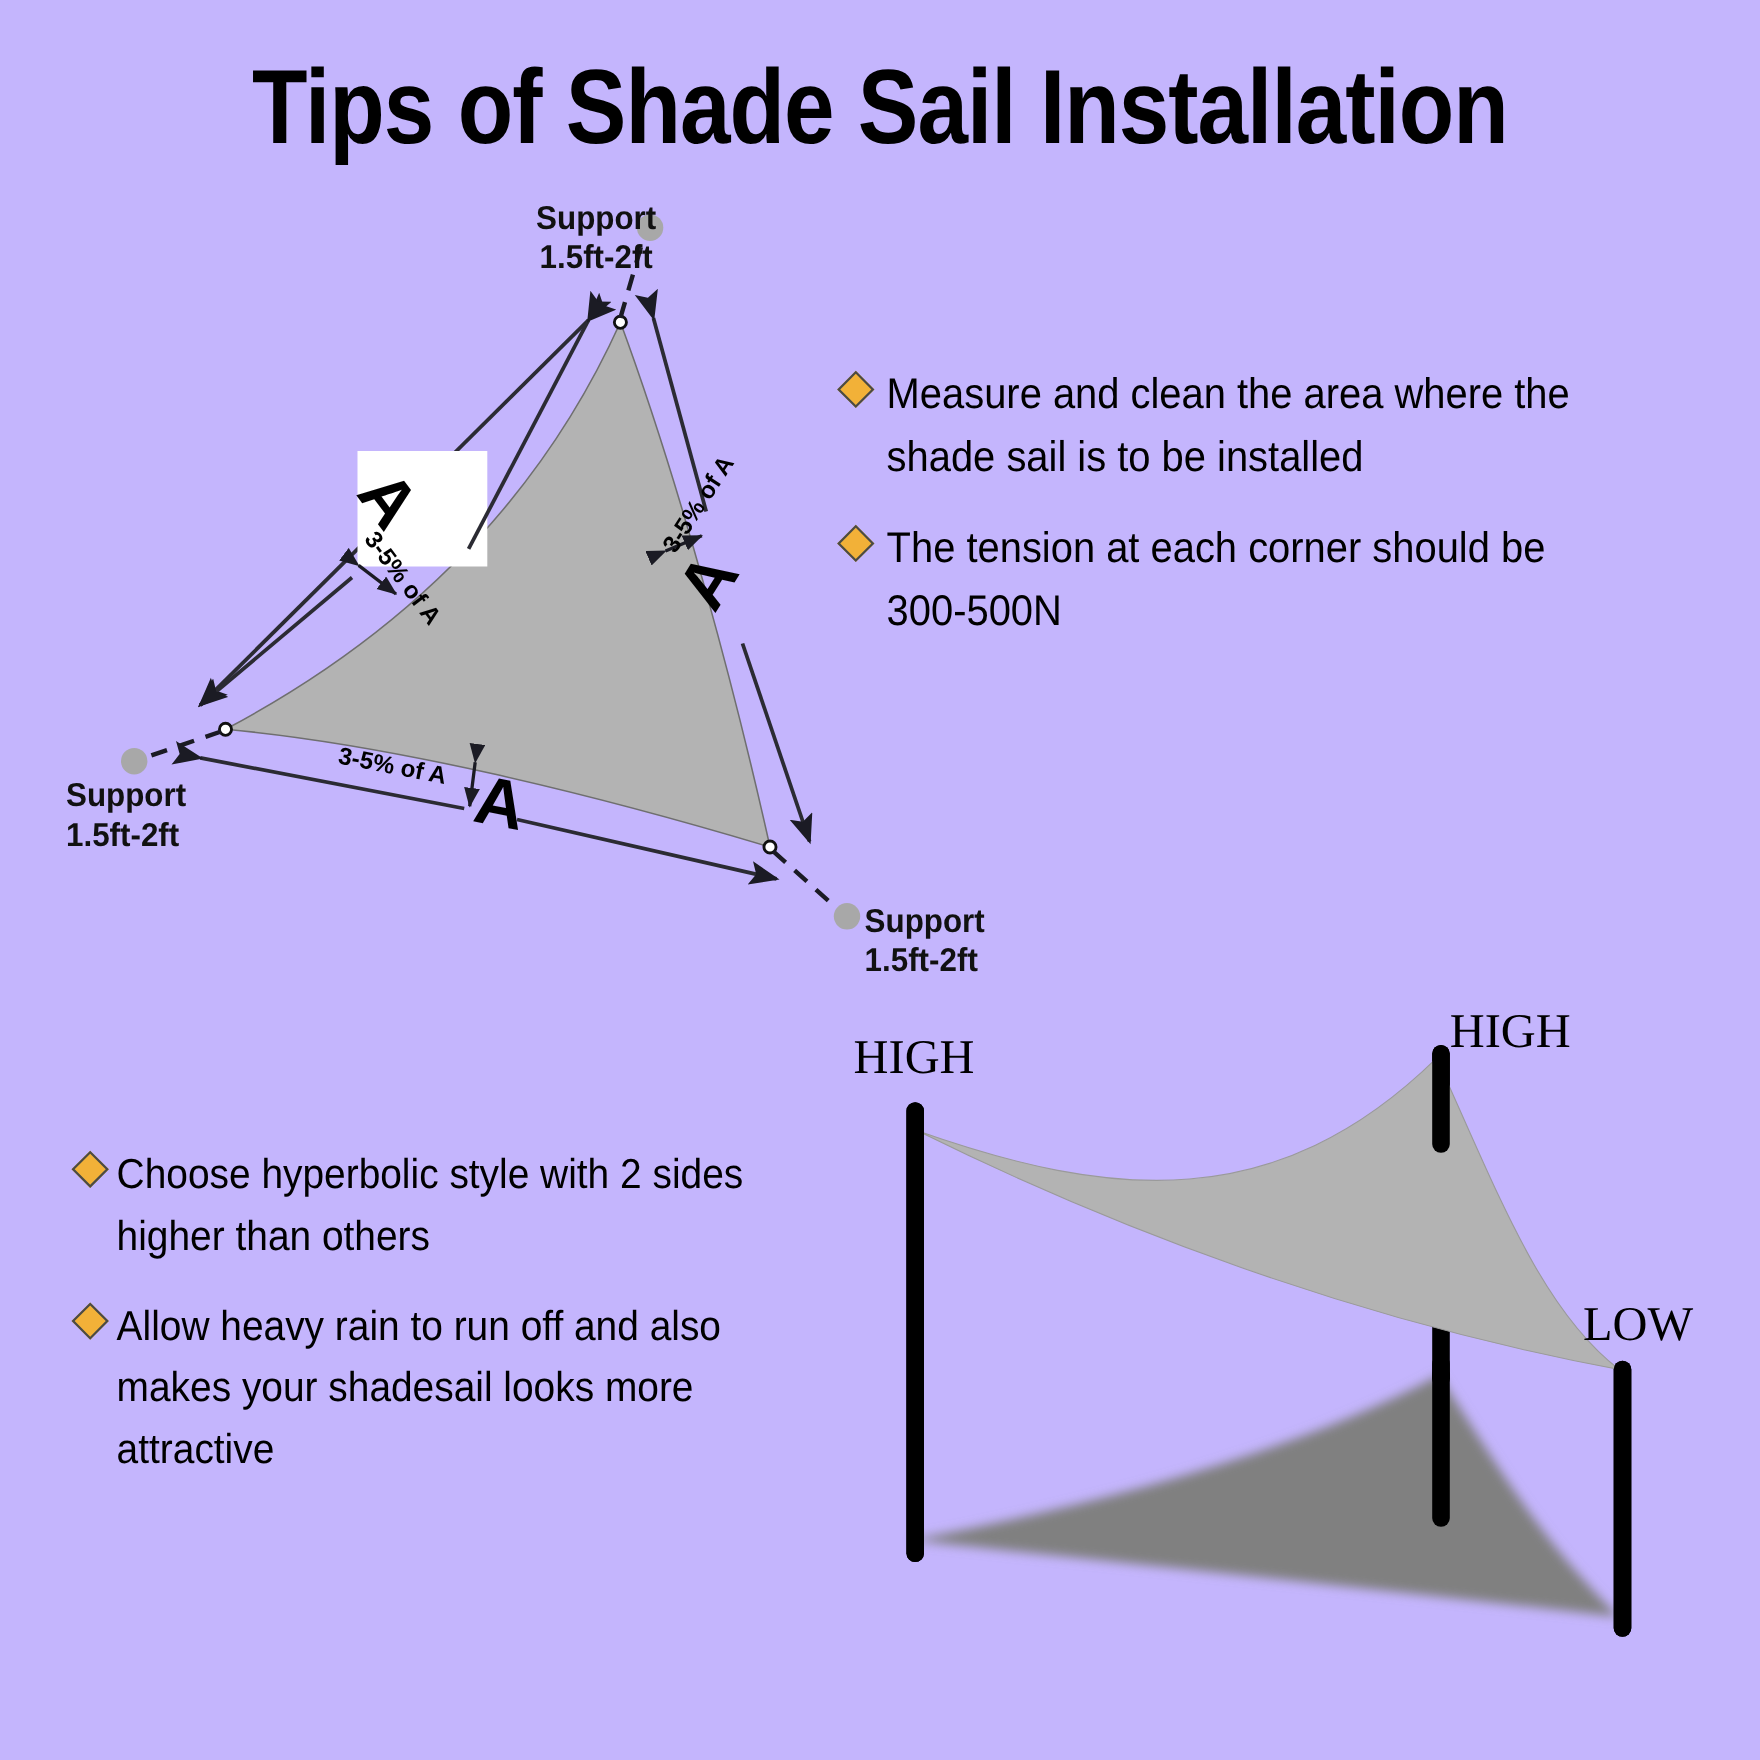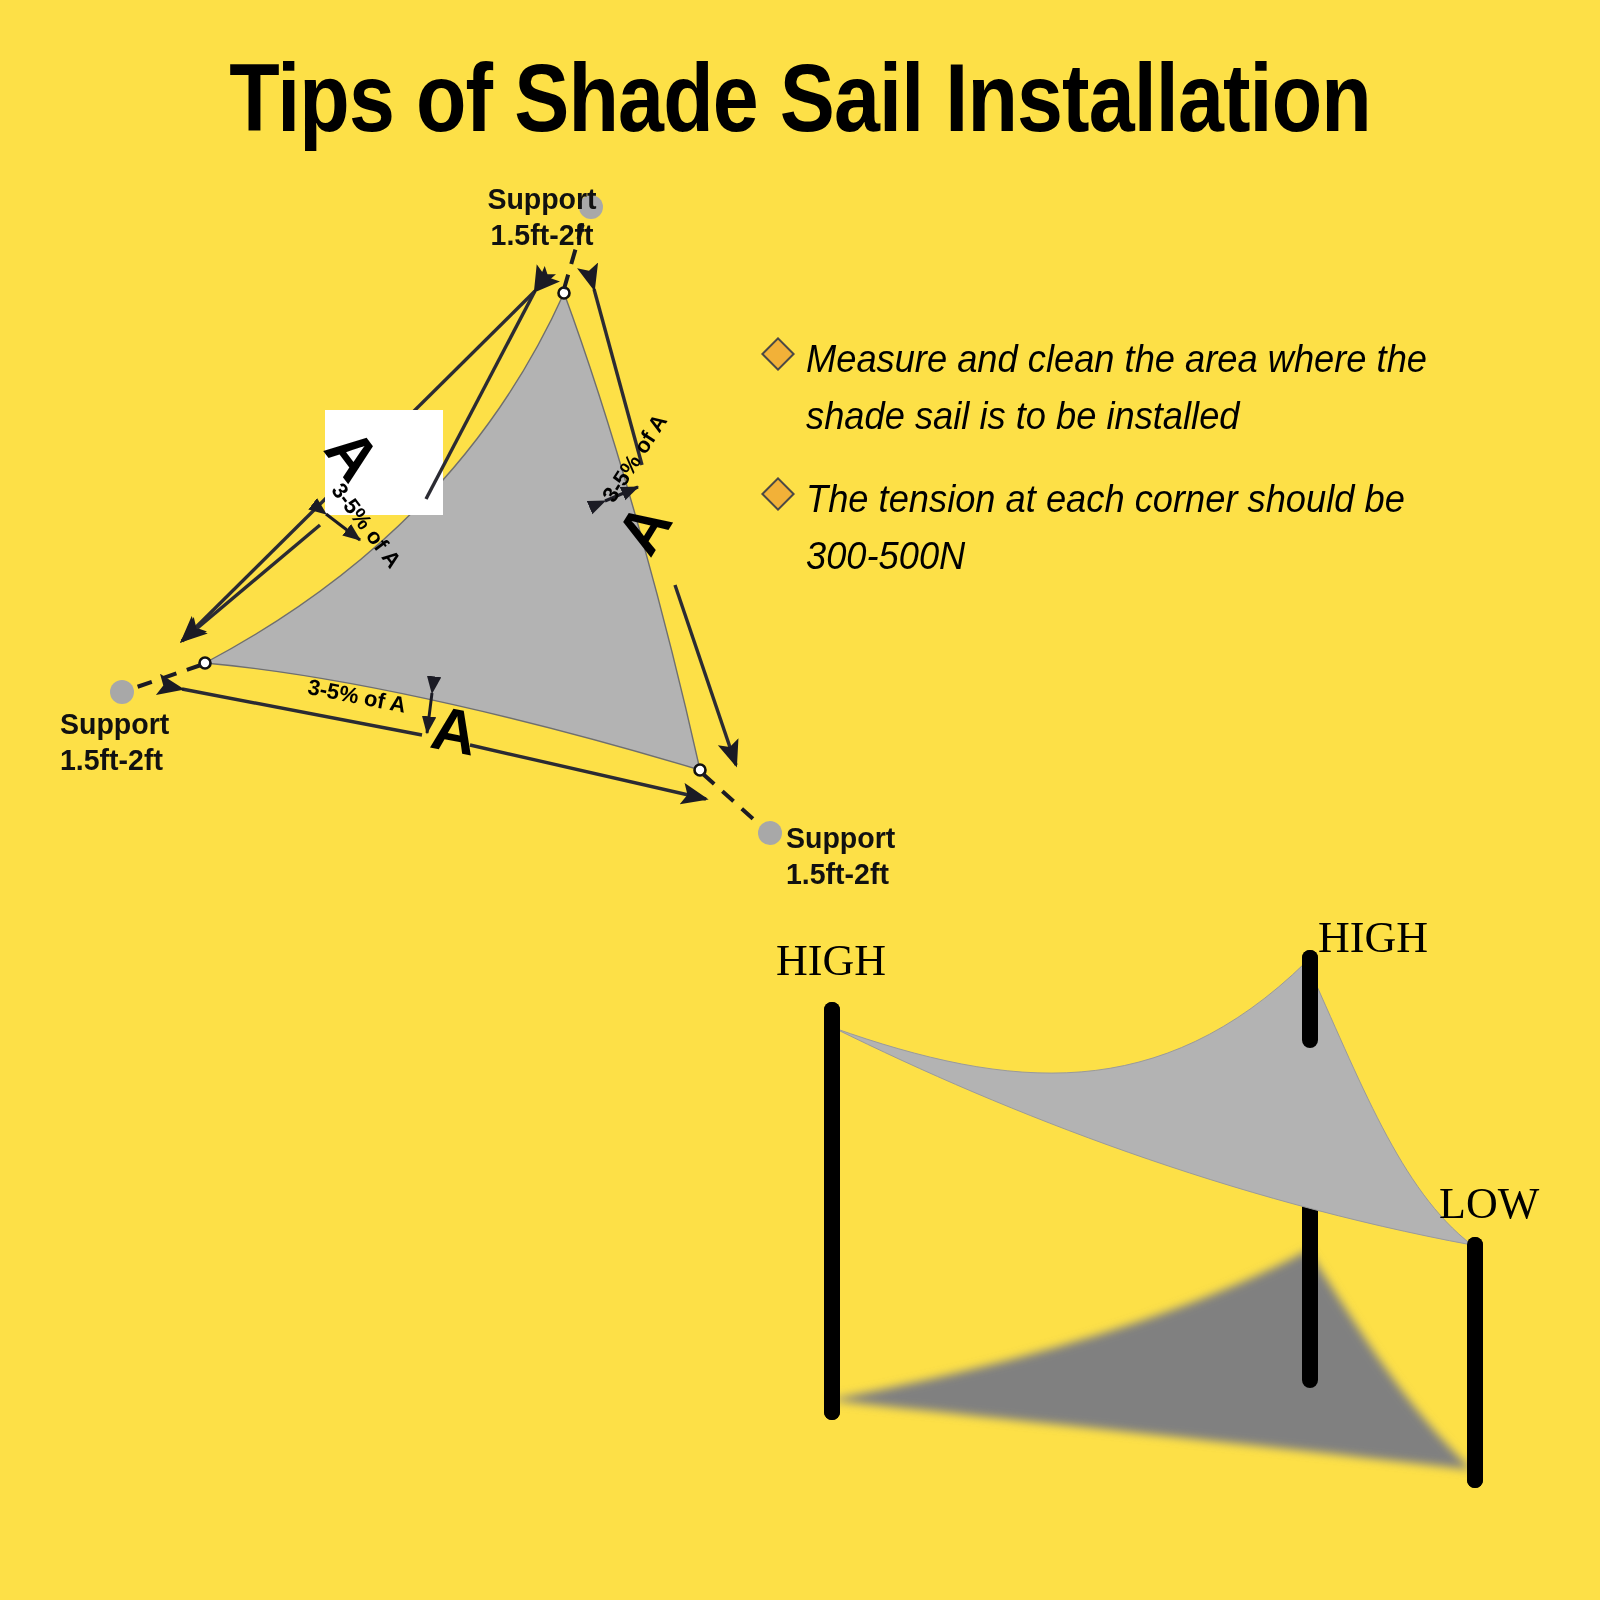--- a/index.html
+++ b/index.html
@@ -5,21 +5,21 @@
 <style>
   html, body {
     margin: 0;
     padding: 0;
     background: #ffffff;
   }
   #page {
     position: relative;
     width: 1600px;
     height: 1600px;
-    background: #fde047;
+    background: #c4b5fd;
     overflow: hidden;
     font-family: "Liberation Sans", sans-serif;
   }
 
   
   #title {
     position: absolute;
     left: 0;
     top: 46px;
     width: 1600px;
@@ -39,21 +39,20 @@
   .diagram {
     position: absolute;
     overflow: visible;
   }
   #triangle-diagram { left: 30px;  top: 165px;  width: 920px;  height: 720px; }
   #hyper-diagram    { left: 760px; top: 900px;  width: 830px;  height: 640px; }
 
   
   .bullet-list {
     position: absolute;
-    font-style: italic;
   }
   #tips-list-right { left: 766px; top: 330px; width: 760px; }
   #tips-list-left  { left: 70px;  top: 1040px; width: 710px; }
 
   .bullet-item {
     display: flex;
     align-items: flex-start;
     margin-bottom: 26px;
   }
   .bullet-diamond {
@@ -204,20 +203,30 @@
     <div class="bullet-item">
       <span class="bullet-diamond"></span>
       <span class="bullet-text">Measure and clean the area where the shade sail is to be installed</span>
     </div>
     <div class="bullet-item">
       <span class="bullet-diamond"></span>
       <span class="bullet-text">The tension at each corner should be 300-500N</span>
     </div>
   </div>
 
+  <div class="bullet-list" id="tips-list-left">
+    <div class="bullet-item">
+      <span class="bullet-diamond"></span>
+      <span class="bullet-text">Choose hyperbolic style with 2 sides higher than others</span>
+    </div>
+    <div class="bullet-item">
+      <span class="bullet-diamond"></span>
+      <span class="bullet-text">Allow heavy rain to run off and also makes your shadesail looks more attractive</span>
+    </div>
+  </div>
 
   <svg id="hyper-diagram" class="diagram" viewBox="0 0 830 640">
     <defs>
       <filter id="softShadow" x="-20%" y="-20%" width="140%" height="160%">
         <feGaussianBlur stdDeviation="5"></feGaussianBlur>
       </filter>
     </defs>
 
     <path d="M 68,500
              C 230,470 420,420 548,350

